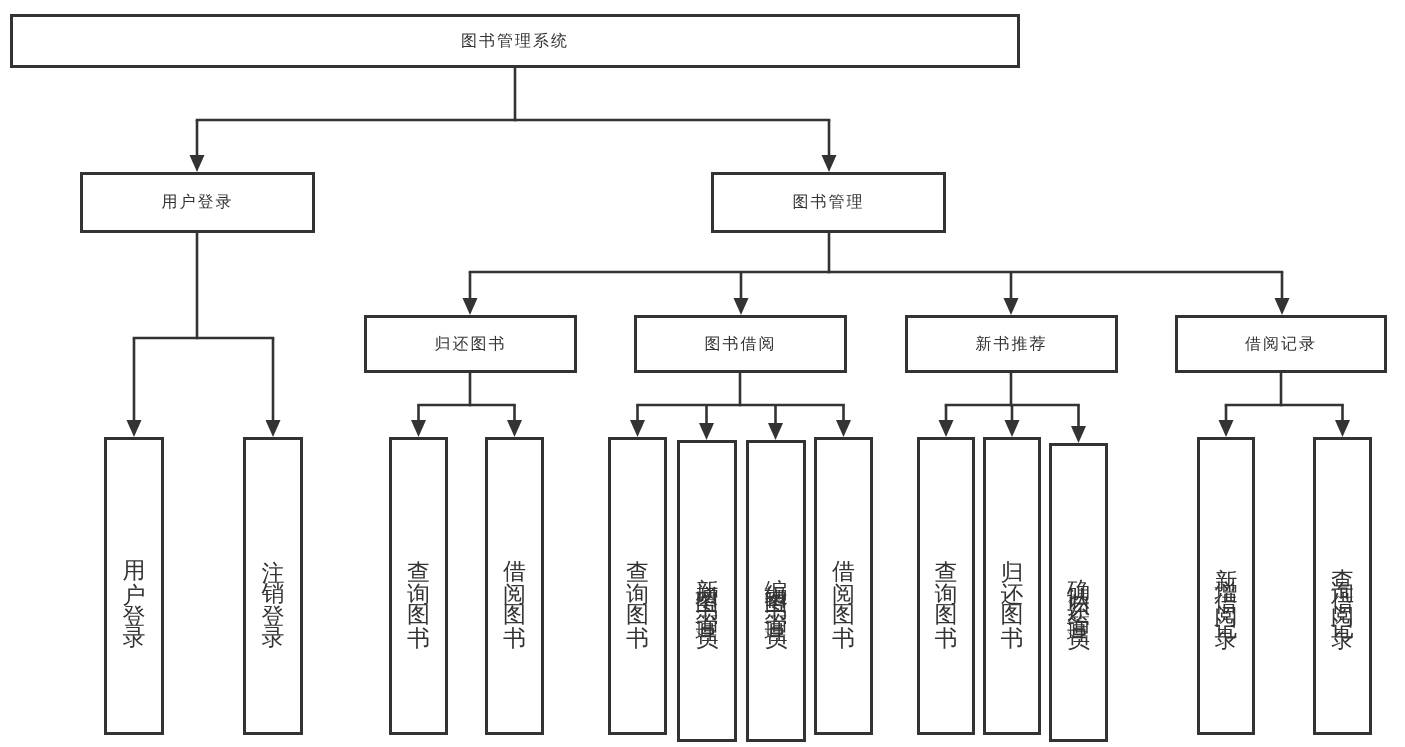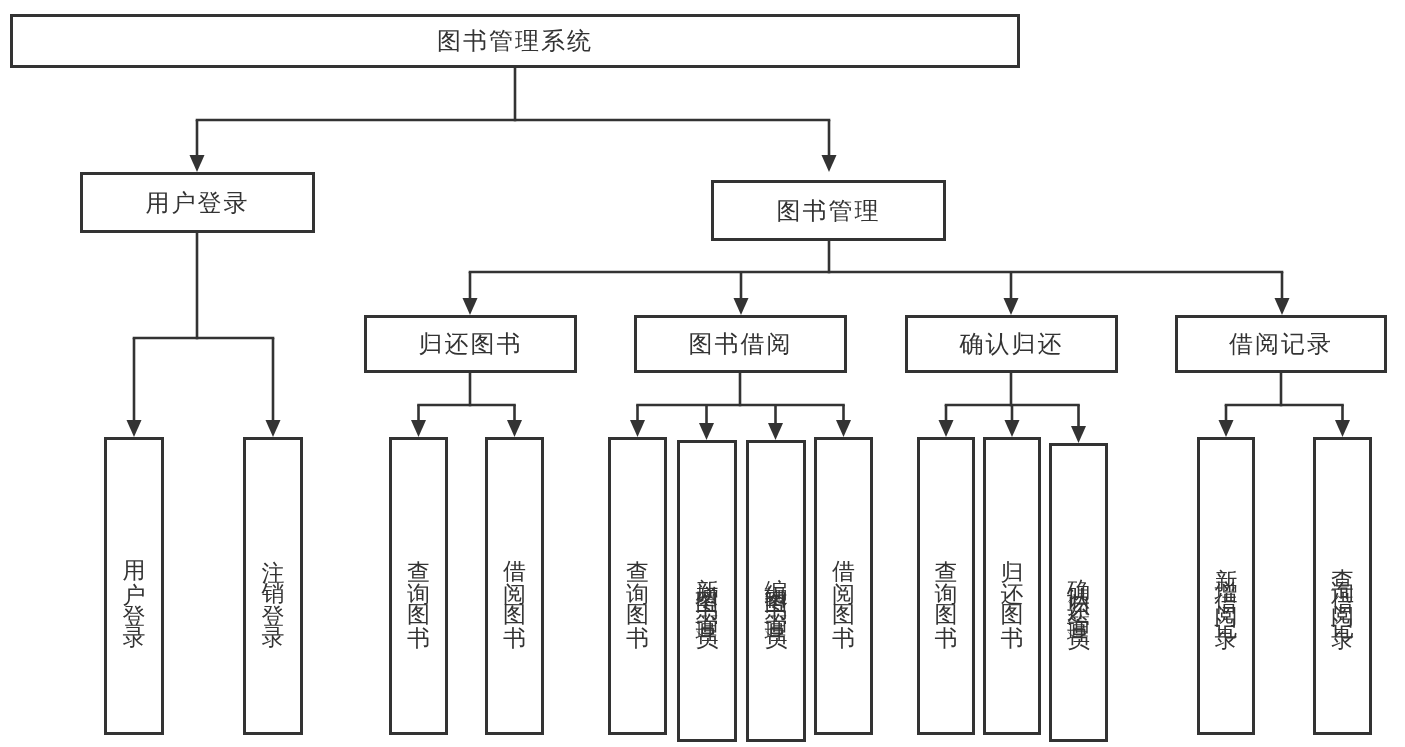--- a/index.html
+++ b/index.html
@@ -14,21 +14,21 @@
   .box {
     position: absolute;
     box-sizing: border-box;
     border: 3px solid #333333;
     background: #ffffff;
     display: flex;
     align-items: center;
     justify-content: center;
     color: #333333;
   }
-  .h-box { font-size: 24px; letter-spacing: 2px; }
+  .h-box { font-size: 16px; letter-spacing: 2px; }
   .v-box span {
     writing-mode: vertical-rl;
     text-orientation: mixed;
     line-height: 1;
     font-size: 23px;
     color: #333333;
     white-space: nowrap;
   }
   .v4 span { letter-spacing: 22px; }
   .v6 span { letter-spacing: 12px; }
@@ -128,32 +128,32 @@
     </g>
   </svg>
 
   <div class="box h-box" style="left:10px; top:14px; width:1010px; height:54px;">
     <span>图书管理系统</span>
   </div>
 
   <div class="box h-box" style="left:80px; top:172px; width:235px; height:61px;">
     <span>用户登录</span>
   </div>
-  <div class="box h-box" style="left:711px; top:180px; width:235px; height:61px;">
+  <div class="box h-box" style="left:711px; top:172px; width:235px; height:61px;">
     <span>图书管理</span>
   </div>
 
   <div class="box h-box" style="left:364px; top:315px; width:213px; height:58px;">
     <span>归还图书</span>
   </div>
   <div class="box h-box" style="left:634px; top:315px; width:213px; height:58px;text-align:center;">
     <span>图书借阅</span>
   </div>
   <div class="box h-box" style="left:905px; top:315px; width:213px; height:58px;">
-    <span>确认归还</span>
+    <span>新书推荐</span>
   </div>
   <div class="box h-box" style="left:1175px; top:315px; width:212px; height:58px;">
     <span>借阅记录</span>
   </div>
 
   <div class="box v-box v4" style="left:104px; top:437px; width:60px; height:298px;">
     <span>用户登录</span>
   </div>
   <div class="box v-box v4" style="left:243px; top:437px; width:60px; height:298px;">
     <span>注销登录</span>

